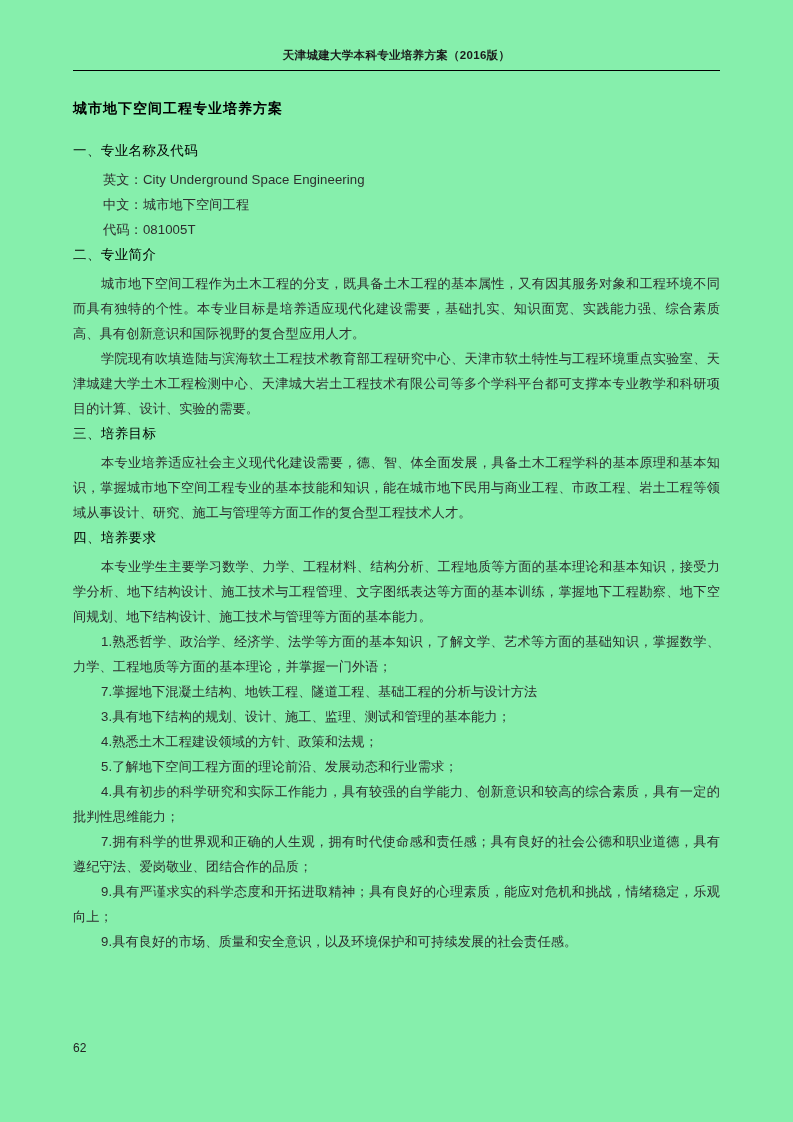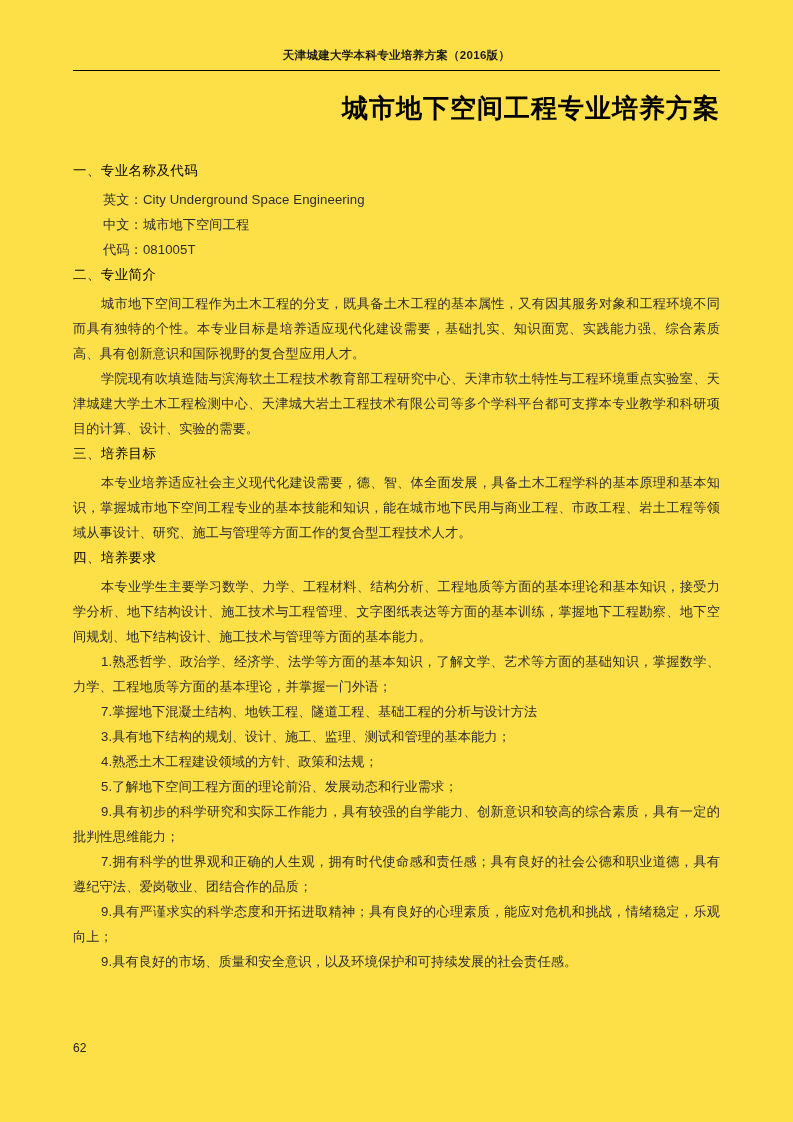--- a/index.html
+++ b/index.html
@@ -7,21 +7,21 @@
     padding: 0;
     background: #c8c8c8;
   }
   body {
     font-family: "Liberation Sans", "DejaVu Sans", sans-serif;
   }
   .page {
     position: relative;
     width: 793px;
     height: 1122px;
-    background: #fde047;
+    background: #86efac;
     margin: 0 auto;
     overflow: hidden;
     box-sizing: border-box;
   }
   
   .header-area {
     position: absolute;
     left: 73px;
     top: 47px;
     width: 647px;
@@ -41,27 +41,27 @@
     width: 100%;
   }
   
   .content {
     position: absolute;
     left: 73px;
     top: 92px;
     width: 647px;
   }
   .doc-title {
-    font-size: 26px;
+    font-size: 14px;
     font-weight: bold;
     color: #000000;
-    text-align: right;
+    text-align: left;
     letter-spacing: 1px;
     line-height: 32px;
-    margin: 0 0 34px 0;
+    margin: 0 0 14px 0;
   }
   .section {
     margin: 0;
   }
   .sec-heading {
     font-size: 13.5px;
     font-weight: normal;
     color: #000000;
     letter-spacing: 0.4px;
     line-height: 25px;
@@ -151,21 +151,21 @@
     </div>
 
     <div class="section">
       <div class="sec-heading">四、培养要求</div>
       <p class="para indent2">本专业学生主要学习数学、力学、工程材料、结构分析、工程地质等方面的基本理论和基本知识，接受力学分析、地下结构设计、施工技术与工程管理、文字图纸表达等方面的基本训练，掌握地下工程勘察、地下空间规划、地下结构设计、施工技术与管理等方面的基本能力。</p>
       <p class="listitem">1.熟悉哲学、政治学、经济学、法学等方面的基本知识，了解文学、艺术等方面的基础知识，掌握数学、力学、工程地质等方面的基本理论，并掌握一门外语；</p>
       <p class="listitem">7.掌握地下混凝土结构、地铁工程、隧道工程、基础工程的分析与设计方法</p>
       <p class="listitem">3.具有地下结构的规划、设计、施工、监理、测试和管理的基本能力；</p>
       <p class="listitem">4.熟悉土木工程建设领域的方针、政策和法规；</p>
       <p class="listitem">5.了解地下空间工程方面的理论前沿、发展动态和行业需求；</p>
-      <p class="listitem">9.具有初步的科学研究和实际工作能力，具有较强的自学能力、创新意识和较高的综合素质，具有一定的批判性思维能力；</p>
+      <p class="listitem">4.具有初步的科学研究和实际工作能力，具有较强的自学能力、创新意识和较高的综合素质，具有一定的批判性思维能力；</p>
       <p class="listitem">7.拥有科学的世界观和正确的人生观，拥有时代使命感和责任感；具有良好的社会公德和职业道德，具有遵纪守法、爱岗敬业、团结合作的品质；</p>
       <p class="listitem">9.具有严谨求实的科学态度和开拓进取精神；具有良好的心理素质，能应对危机和挑战，情绪稳定，乐观向上；</p>
       <p class="listitem">9.具有良好的市场、质量和安全意识，以及环境保护和可持续发展的社会责任感。</p>
     </div>
 
 
   </div>
 
   <div class="page-number">62</div>
 

